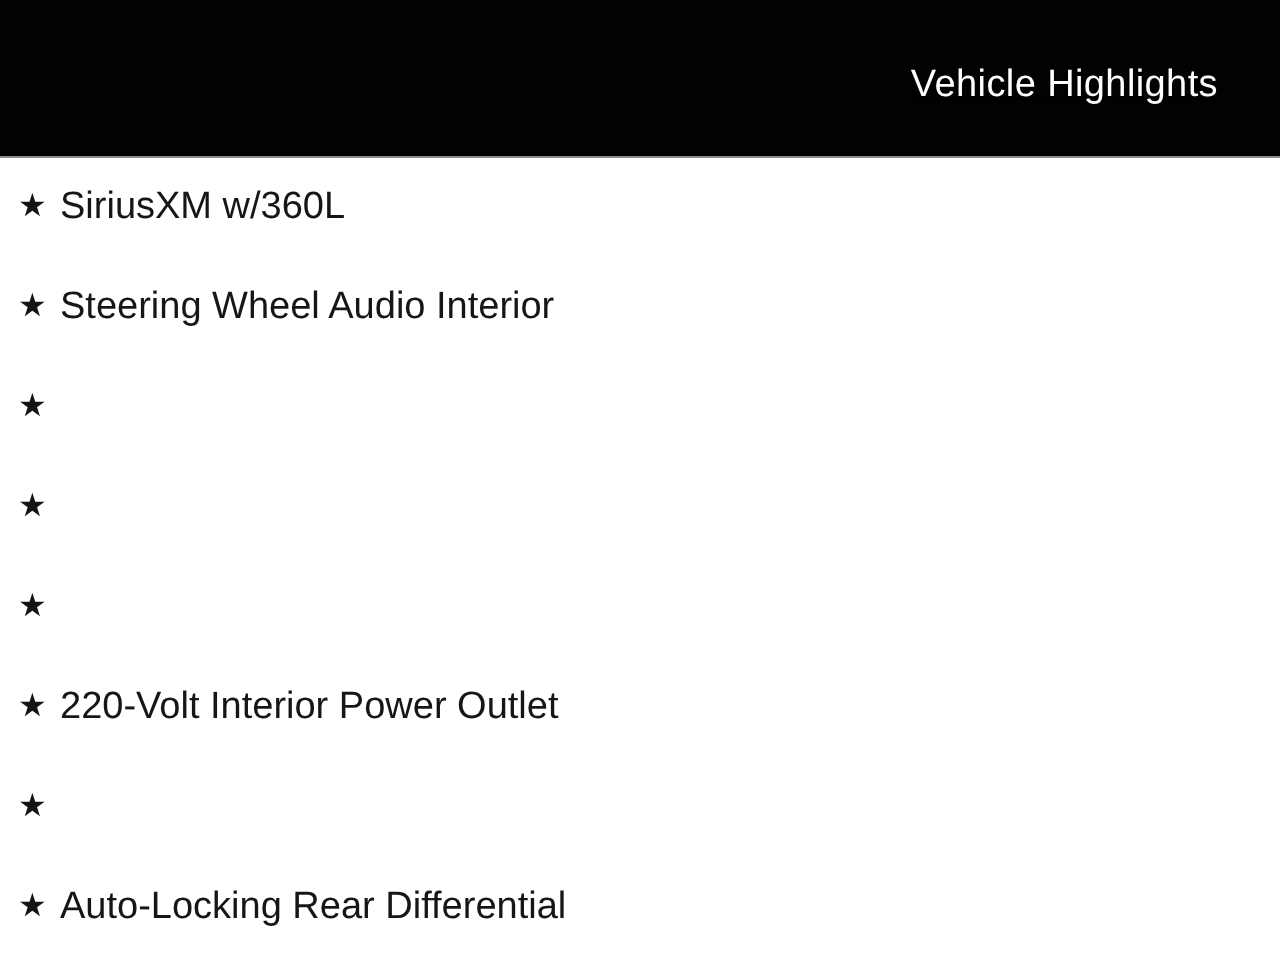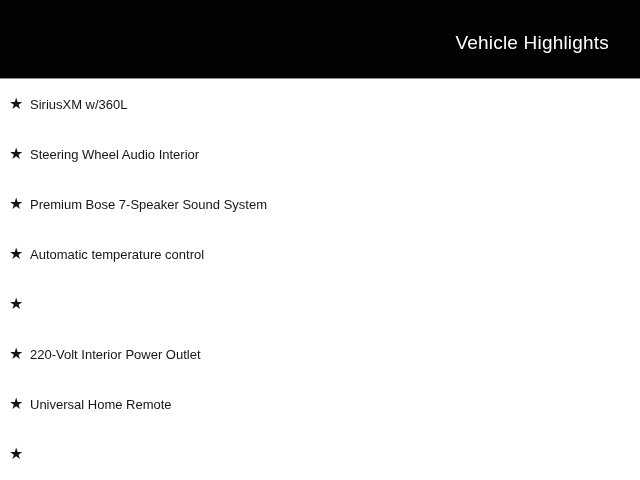--- a/index.html
+++ b/index.html
@@ -48,21 +48,21 @@
   }
   .star {
     display: inline-block;
     width: 21px;
     font-size: 16px;
     color: #141414;
     line-height: 1;
     flex: 0 0 21px;
   }
   .feature-label {
-    font-size: 13px;
+    font-size: 19px;
     color: #161616;
     font-weight: 400;
     letter-spacing: 0px;
     white-space: nowrap;
   }
 </style>
 </head>
 <body>
 
 <div class="page">
@@ -78,41 +78,39 @@
       <span class="feature-label">SiriusXM w/360L</span>
     </div>
 
     <div class="feature-row">
       <span class="star">★</span>
       <span class="feature-label">Steering Wheel Audio Interior</span>
     </div>
 
     <div class="feature-row">
       <span class="star">★</span>
-      <span class="feature-label">Premium Bose 7-Speaker Sound System</span>
     </div>
 
     <div class="feature-row">
       <span class="star">★</span>
-      <span class="feature-label">Automatic temperature control</span>
     </div>
 
     <div class="feature-row">
       <span class="star">★</span>
     </div>
 
     <div class="feature-row">
       <span class="star">★</span>
       <span class="feature-label">220-Volt Interior Power Outlet</span>
     </div>
 
     <div class="feature-row">
       <span class="star">★</span>
-      <span class="feature-label">Universal Home Remote</span>
     </div>
 
     <div class="feature-row">
       <span class="star">★</span>
+      <span class="feature-label">Auto-Locking Rear Differential</span>
     </div>
 
   </div>
 
 </div>
 
 </body></html>

